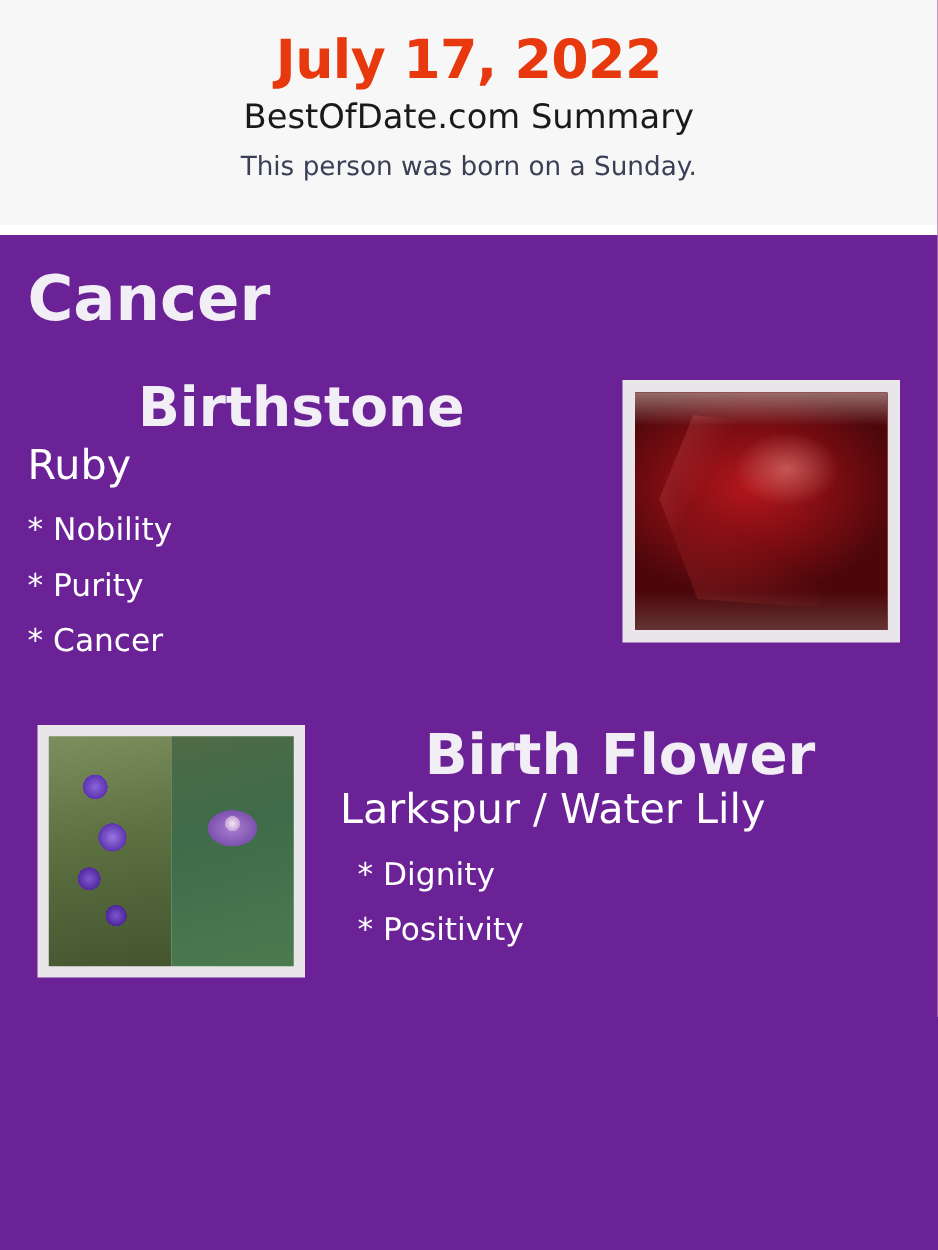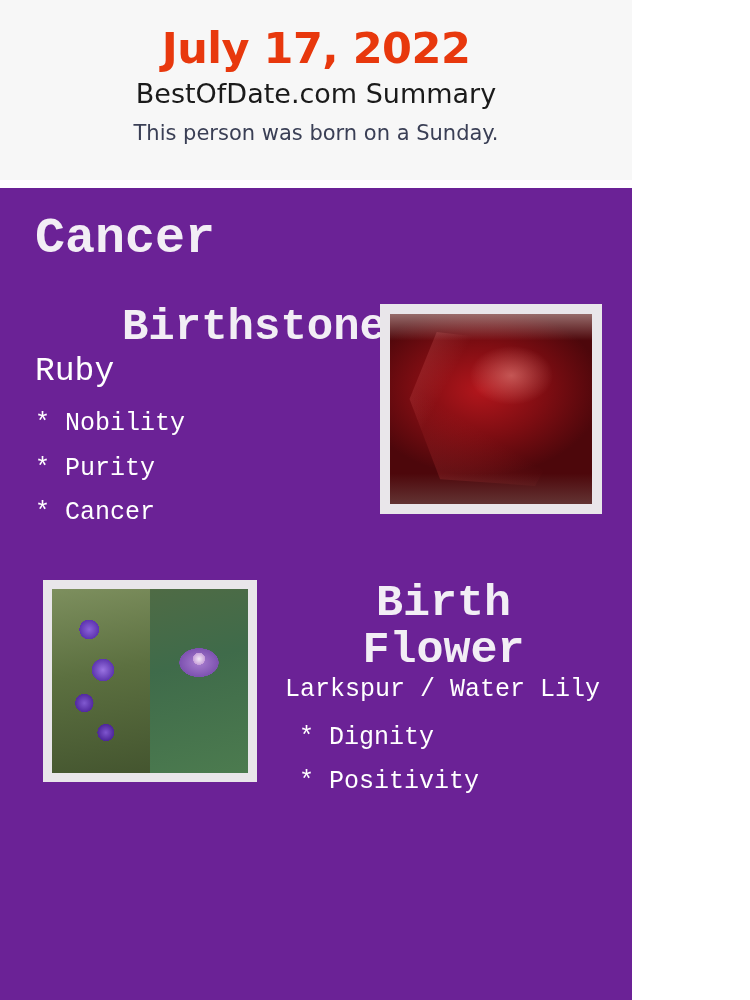--- a/index.html
+++ b/index.html
@@ -8,21 +8,21 @@
   }
   body {
     width: 750px;
     height: 1000px;
     background: #ffffff;
     font-family: "DejaVu Sans", sans-serif;
     overflow: hidden;
   }
   .page {
     position: relative;
-    width: 632px;
+    width: 750px;
     height: 1000px;
     background: #be185d;
   }
 
   
   .header {
     background: #f7f7f7;
     padding: 26px 20px 14px 20px;
     text-align: center;
     box-sizing: border-box;
@@ -52,25 +52,24 @@
   .divider {
     height: 8px;
     background: #ffffff;
     width: 100%;
   }
 
   
   .body-panel {
     background: #6b2296;
     color: #ffffff;
-    padding: 26px 30px 20px 33px;
+    padding: 26px 30px 20px 20px;
     box-sizing: border-box;
     height: 812px;
     position: relative;
-    font-family: Liberation Mono, monospace;
   }
 
   .sign-title {
     font-size: 50px;
     font-weight: bold;
     margin: 0 0 12px 2px;
     line-height: 1.0;
     color: #f2eef5;
   }
   .sign-desc {
@@ -195,21 +194,21 @@
       linear-gradient(165deg, #4f6b45 0%, #3f6b4a 40%, #4c7b4f 100%);
   }
   .flower-text {
     margin-left: 250px;
   }
   .flower-text .block-title {
     font-size: 45px;
     margin-bottom: 2px;
   }
   .flower-text .block-sub {
-    font-size: 25px;
+    font-size: 33px;
     margin-bottom: 12px;
   }
   .flower-text .bullets li {
     margin-left: 16px;
   }
 </style>
 </head>
 <body>
 
 <div class="page">

